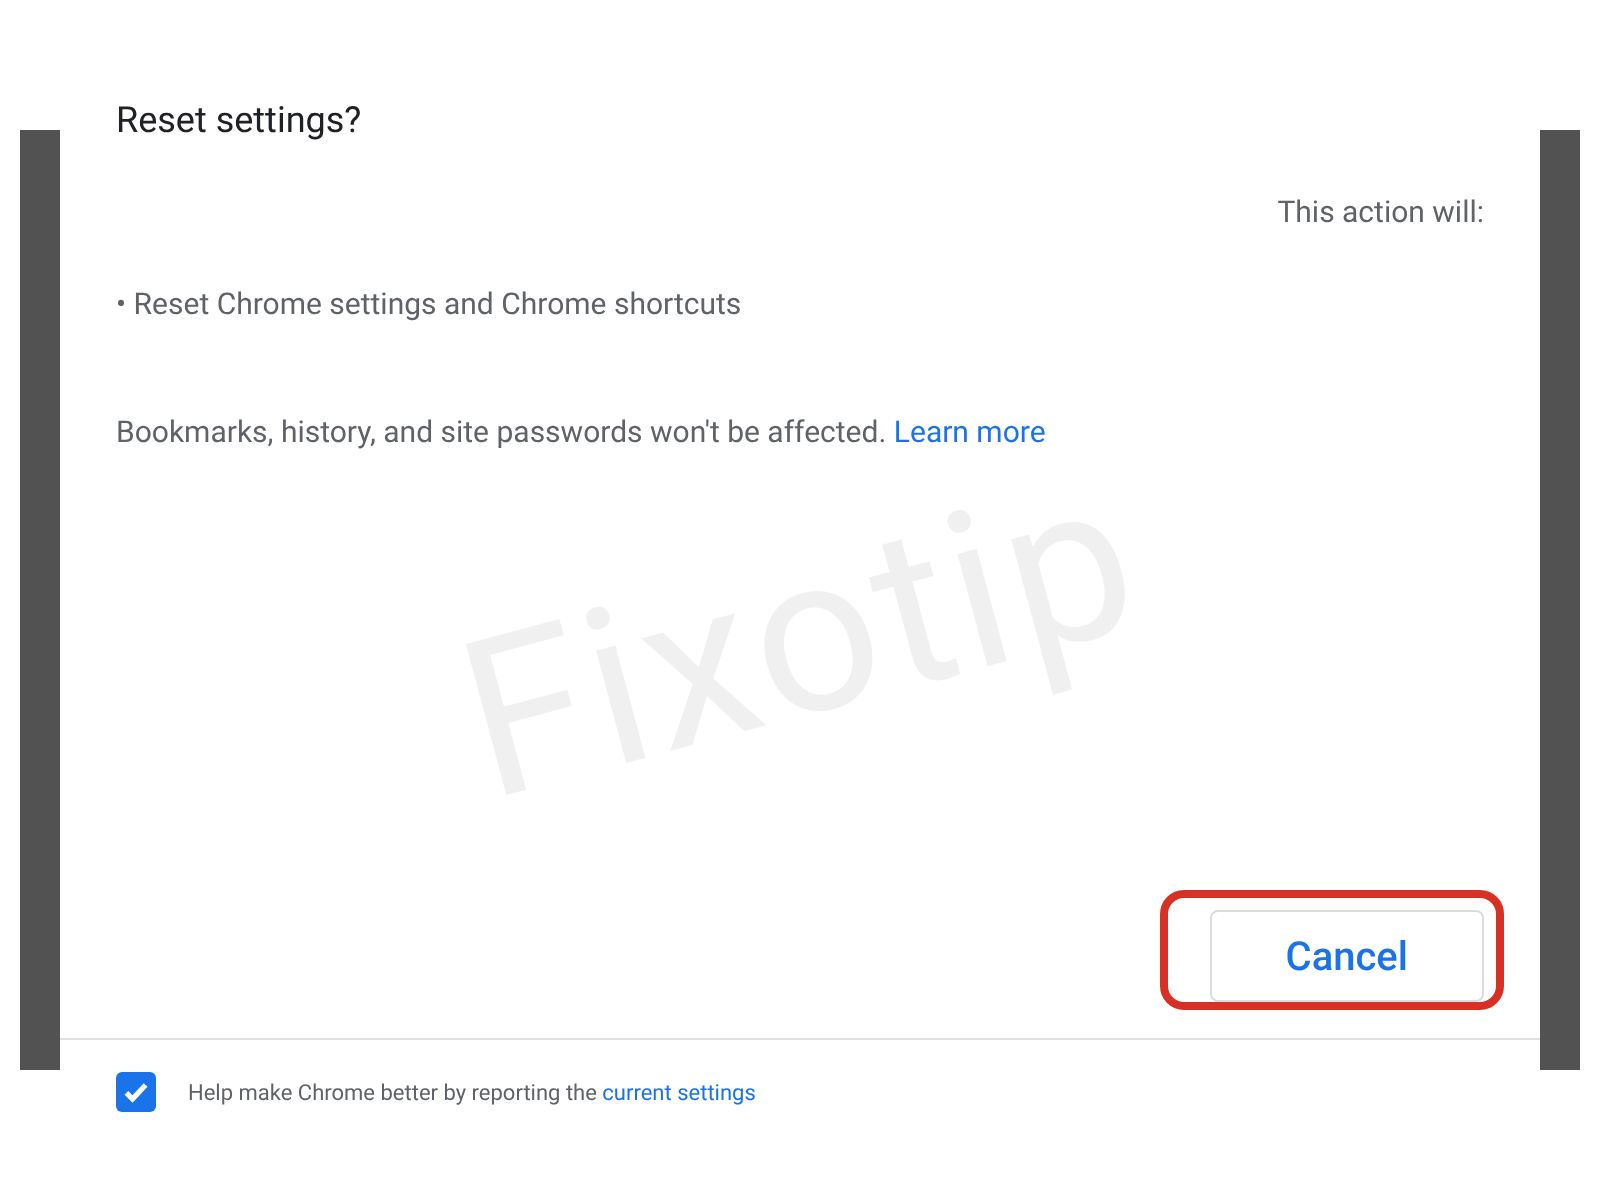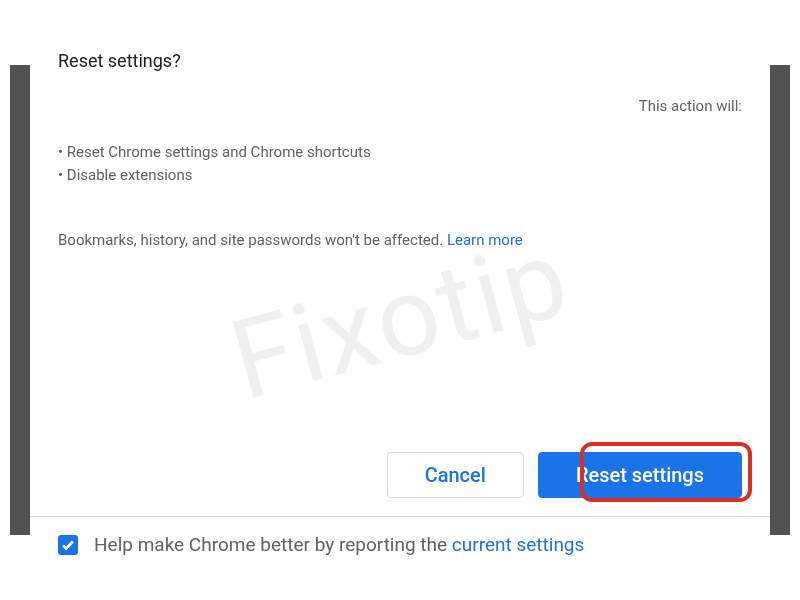--- a/index.html
+++ b/index.html
@@ -145,46 +145,44 @@
       flex-shrink: 0;
     }
     .checkbox svg {
       width: 14px;
       height: 14px;
       fill: none;
       stroke: #fff;
       stroke-width: 3;
     }
     .footer-text {
-      font-size: 19px;
+      font-size: 11px;
       color: #5f6368;
     }
   </style>
 </head>
 <body>
 
 <div class="backdrop">
   <div class="watermark">Fixotip</div>
 
   <div class="dialog">
     <div class="dialog-body">
       <h1 class="dialog-title">Reset settings?</h1>
       <p class="intro">This action will:</p>
       <ul class="bullet-list">
         <li>Reset Chrome settings and Chrome shortcuts</li>
-        <li>Disable extensions</li>
       </ul>
       <p class="note">
         <span>Bookmarks, history, and site passwords won't be affected. </span><a>Learn more</a>
       </p>
     </div>
 
     <div class="button-row">
       <button class="btn btn-cancel">Cancel</button>
-      <button class="btn btn-primary">Reset settings</button>
       <div class="highlight-ring"></div>
     </div>
 
     <div class="divider"></div>
 
     <div class="footer">
       <div class="checkbox">
         <svg viewBox="0 0 16 16">
             <polyline points="2.5,8.5 6,12 13.5,4"></polyline>
           </svg>

